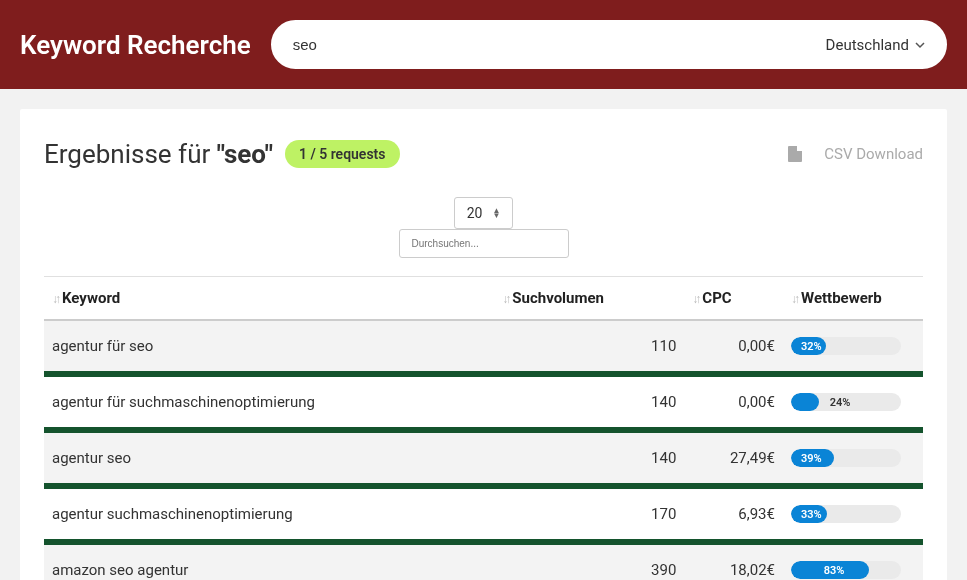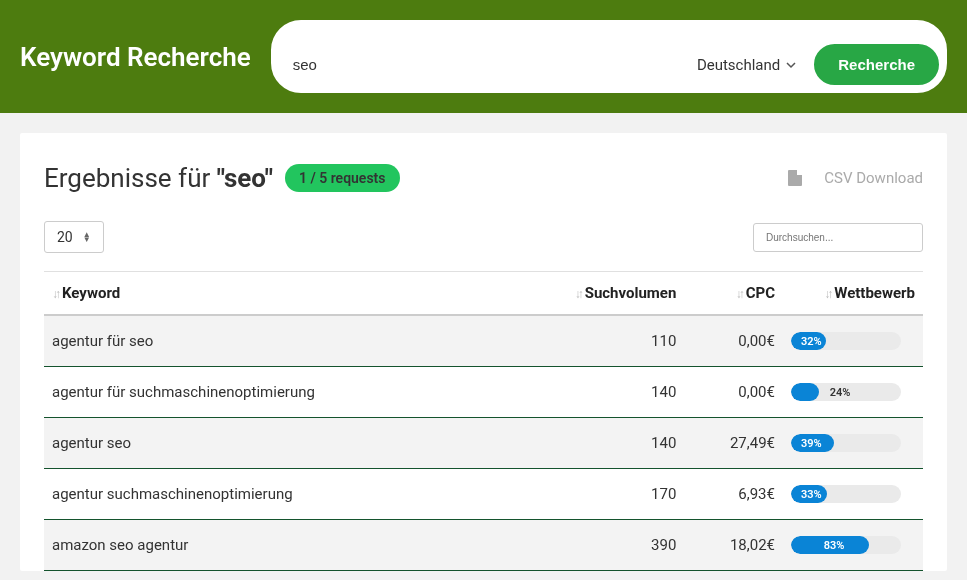--- a/index.html
+++ b/index.html
@@ -1,41 +1,41 @@
 <!DOCTYPE html>
 <html><head>
 <meta charset="utf-8">
 <style>
 * { margin: 0; padding: 0; box-sizing: border-box; }
 body { font-family: -apple-system, BlinkMacSystemFont, "Segoe UI", Roboto, Arial, sans-serif; background: #f2f2f2; width: 967px; }
-.header { background: #4d7c0f; padding: 20px 20px; display: flex; align-items: center; gap: 20px; }
+.header { background: #7f1d1d; padding: 20px 20px; display: flex; align-items: center; gap: 20px; }
 .header-title { color: #fff; font-size: 26px; font-weight: 600; flex-shrink: 0; }
-.search-wrap { flex: 1; display: flex; align-items: center; background: #fff; border-radius: 30px; padding: 20px 4px 4px 20px; border: 2px solid #fff; }
+.search-wrap { flex: 1; display: flex; align-items: center; background: #fff; border-radius: 30px; padding: 4px 4px 4px 20px; border: 2px solid #fff; gap: 20px; }
 .search-input { flex: 1; border: none; outline: none; font-size: 15px; color: #333; background: transparent; padding: 10px 0; }
 .country-select { display: flex; align-items: center; gap: 6px; color: #333; font-size: 15px; padding: 0 16px; cursor: pointer; }
 .chevron-down { width: 10px; height: 10px; }
 .search-btn { background: #28a745; color: #fff; border: 2px solid #fff; border-radius: 26px; padding: 12px 24px; font-size: 15px; font-weight: 600; cursor: pointer; }
 .content { background: #fff; margin: 20px; padding: 30px 24px 0 24px; border-radius: 2px; }
 .results-head { display: flex; align-items: center; justify-content: space-between; margin-bottom: 28px; }
 .results-title-wrap { display: flex; align-items: center; gap: 12px; }
 .results-title { font-size: 26px; color: #333; font-weight: 400; }
 .results-title b { font-weight: 700; }
-.badge { background: #22c55e; color: #333; font-size: 14px; font-weight: 600; padding: 6px 14px; border-radius: 14px; }
+.badge { background: #bef264; color: #333; font-size: 14px; font-weight: 600; padding: 6px 14px; border-radius: 14px; }
 .csv-link { display: flex; align-items: center; gap: 22px; color: #aaa; font-size: 15px; cursor: pointer; }
 .csv-icon { width: 14px; height: 16px; background: #aaa; border-radius: 1px; position: relative; }
 .csv-icon::before { content: ""; position: absolute; top: 0; right: 0; width: 5px; height: 5px; background: #fff; }
-.controls { display: flex; justify-content: space-between; align-items: center; margin-bottom: 18px; }
+.controls { display: flex; justify-content: space-between; align-items: center; margin-bottom: 18px; flex-direction: column; }
 .page-size { border: 1px solid #ccc; border-radius: 3px; padding: 7px 12px; display: flex; align-items: center; gap: 10px; font-size: 14px; color: #333; cursor: pointer; }
 .sort-arrows { display: flex; flex-direction: column; line-height: 5px; font-size: 8px; color: #666; }
 .filter-input { border: 1px solid #ccc; border-radius: 3px; padding: 8px 12px; font-size: 10px; width: 170px; outline: none; }
 table { width: 100%; border-collapse: collapse; }
 thead th { text-align: left; font-size: 15px; font-weight: 700; color: #222; padding: 12px 8px; border-top: 1px solid #e0e0e0; border-bottom: 2px solid #ccc; }
-thead th.num { text-align: right; }
+thead th.num { text-align: left; }
 .sort-icon { color: #bbb; font-size: 12px; margin-right: 4px; letter-spacing: -3px; }
-tbody td { padding: 16px 8px; font-size: 15px; color: #333; border-bottom: 1px solid #14532d; }
+tbody td { padding: 16px 8px; font-size: 15px; color: #333; border-bottom: 6px solid #14532d; }
 tbody tr:nth-child(odd) { background: #f3f3f3; }
 tbody td.num { text-align: right; }
 .comp-cell { width: 140px; }
 .comp-bar { position: relative; background: #eaeaea; border-radius: 10px; height: 18px; width: 110px; overflow: hidden; }
 .comp-fill { position: absolute; left: 0; top: 0; bottom: 0; background: #0a84d6; border-radius: 10px; min-width: 28px; }
 .comp-label { position: absolute; top: 0; bottom: 0; display: flex; align-items: center; font-size: 11px; font-weight: 600; padding-left: 8px; }
 .comp-label.inside { color: #fff; left: 0; width: 100%; justify-content: flex-start; padding-left: 10px; }
 .comp-label.inside-center { color: #fff; left: 0; width: 100%; justify-content: center; }
 .comp-label.outside { color: #333; }
 </style>
@@ -45,21 +45,20 @@
 <div class="header">
   <div class="header-title">Keyword Recherche</div>
   <div class="search-wrap">
     <input class="search-input" value="seo" style="">
     <div class="country-select">
       <span>Deutschland</span>
       <svg class="chevron-down" viewBox="0 0 10 10">
           <path d="M1 3 L5 7 L9 3" stroke="#555" stroke-width="1.5" fill="none"></path>
         </svg>
     </div>
-    <button class="search-btn">Recherche</button>
   </div>
 </div>
 
 <div class="content">
   <div class="results-head">
     <div class="results-title-wrap">
       <div class="results-title">
         <span>Ergebnisse für </span><b>"seo"</b>
       </div>
       <div class="badge">1 / 5 requests</div>

